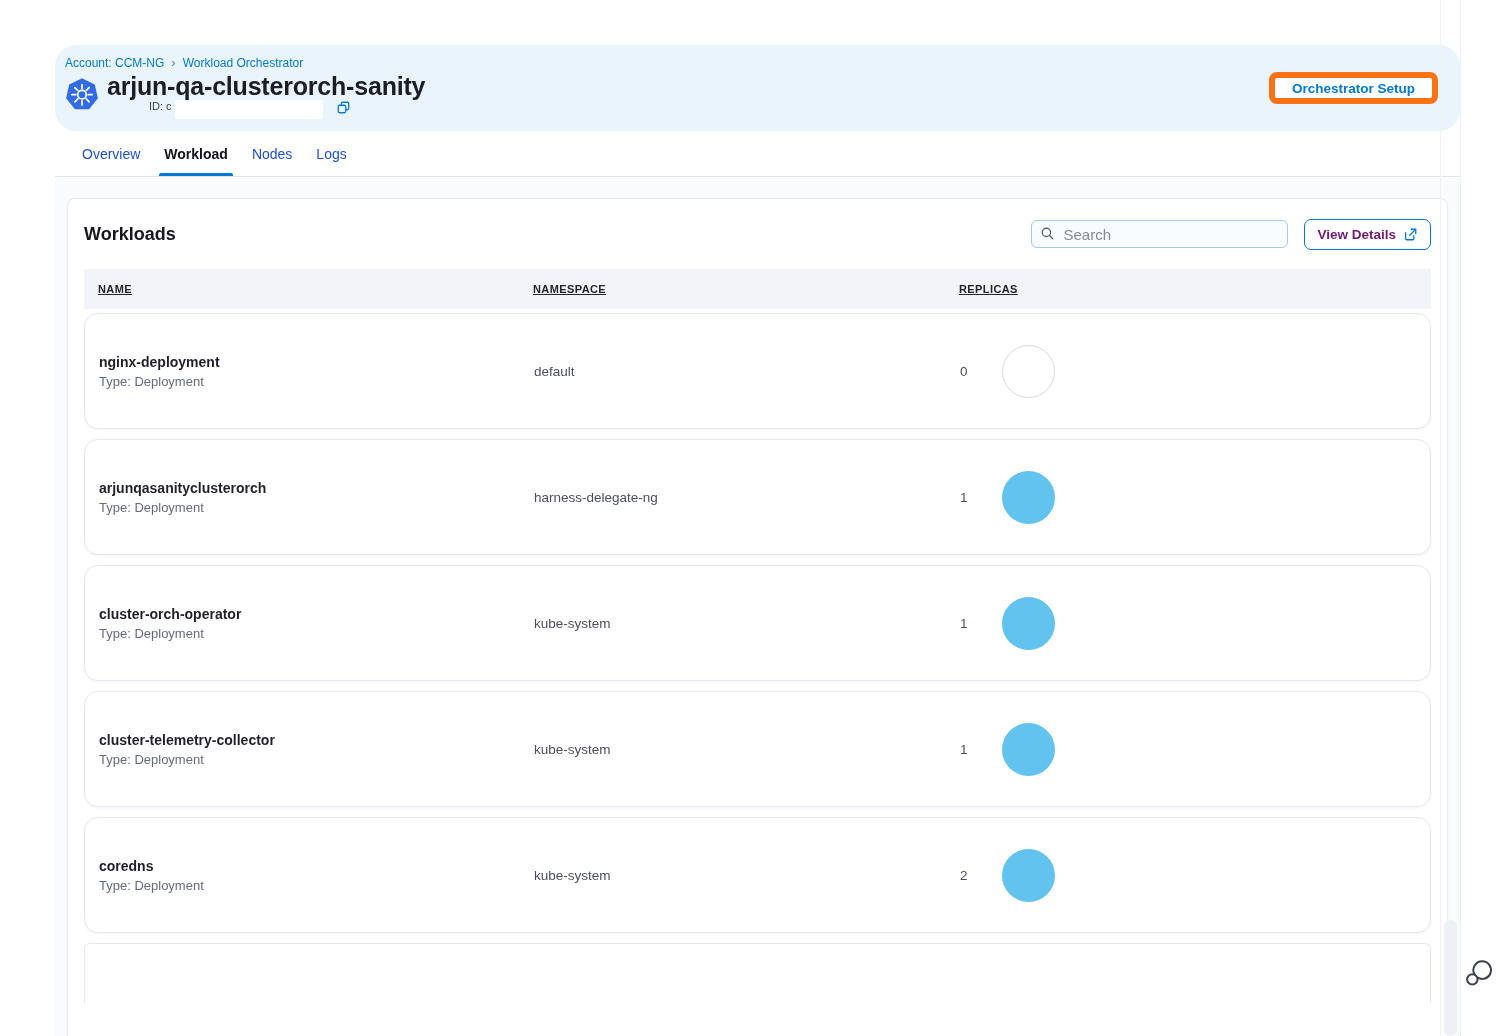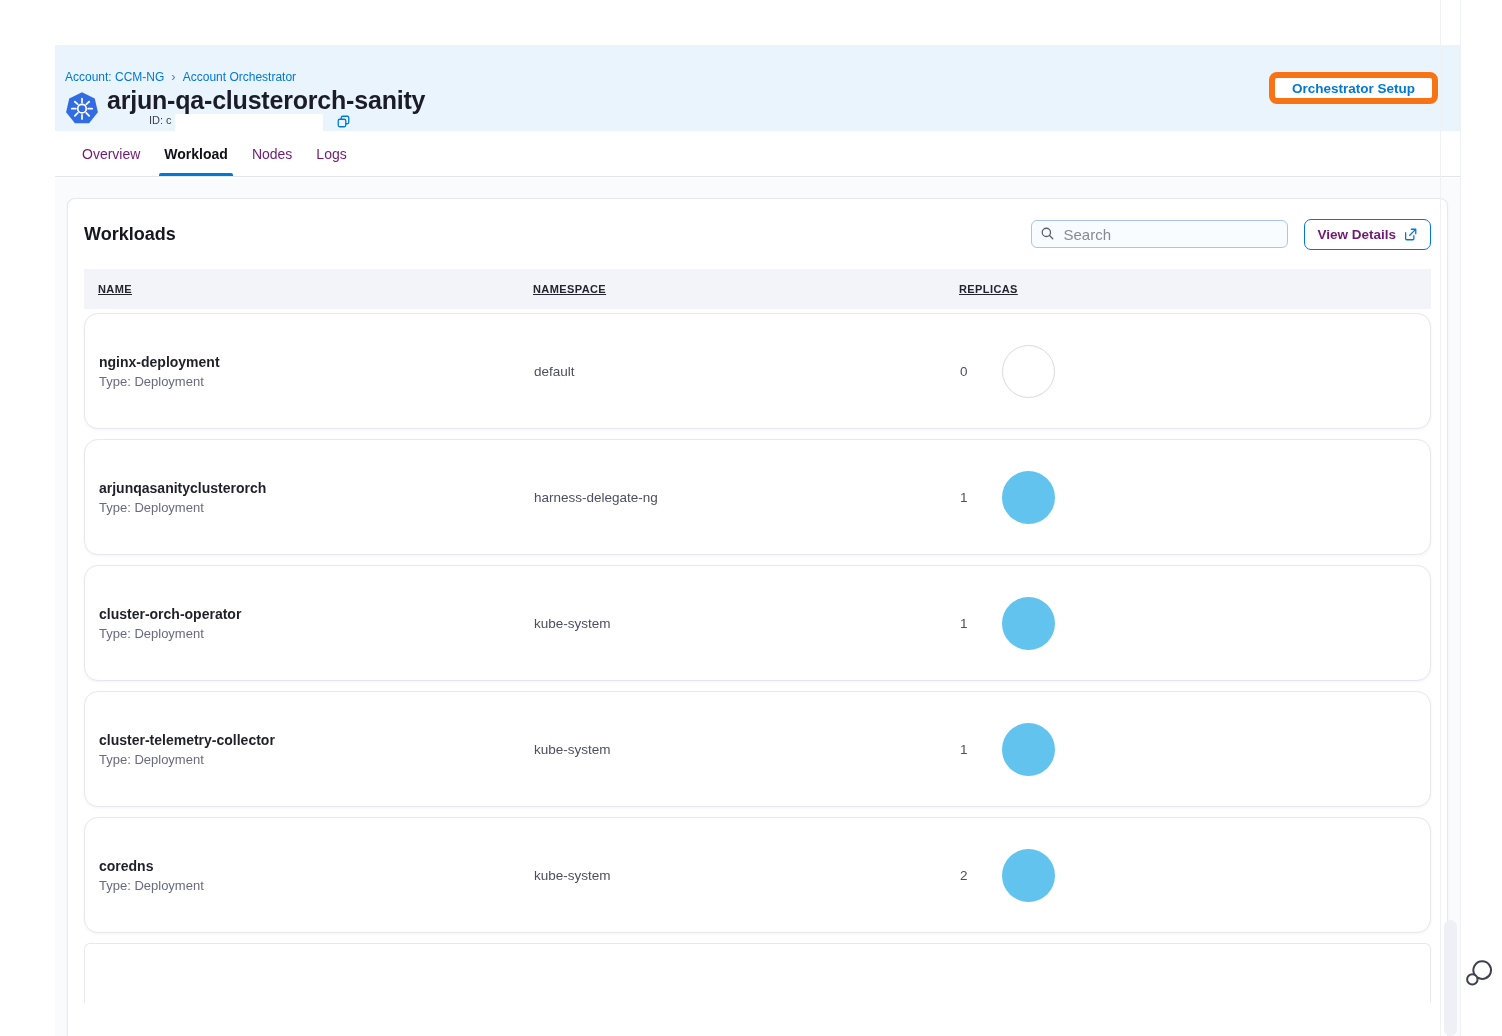--- a/index.html
+++ b/index.html
@@ -1,39 +1,39 @@
 <!DOCTYPE html>
 <html><head>
 <meta charset="utf-8">
 <style>
   * { margin:0; padding:0; box-sizing:border-box; }
   html,body { width:1502px; height:1036px; background:#ffffff; overflow:hidden;
     font-family:"Liberation Sans", sans-serif; }
   .app { position:absolute; left:55px; top:0; width:1405px; height:1036px; }
 
   
-  .topband { position:relative; margin-top:45px; height:86px; background:#e9f4fd; padding:25px 0 0 10px; }
+  .topband { position:relative; margin-top:45px; height:86px; background:#e9f4fd; padding:11px 0 0 10px;border-radius:21px; }
   .breadcrumb { display:flex; align-items:center; gap:7px; font-size:12px; color:#0278d5; }
   .crumb { cursor:pointer; }
   .crumb-sep { color:#4f7fae; font-size:13px; line-height:12px; }
   .title-row { display:flex; align-items:flex-start; margin-top:5px; }
   .k8s-icon { width:34px; height:34px; margin-top:2px; flex:0 0 auto; }
   .title-block { margin-left:8px; }
   .page-title { font-size:25px; font-weight:bold; color:#1b1c28; letter-spacing:-0.2px; line-height:23px; }
   .id-line { display:flex; align-items:flex-start; margin-top:2px; font-size:11px; color:#3c3e4a; gap:3px;margin-left:42px; }
   .id-redact { width:148px; height:19px; background:#ffffff; border-radius:2px; }
   .copy-icon { width:15px; height:15px; margin-left:10px; cursor:pointer; }
   .setup-btn { position:absolute; right:22px; top:27px; height:32px; padding:0 17px;
     background:#ffffff; border:6px solid #f97316; border-radius:8px; color:#0278d5;
     font-size:13.5px; font-weight:bold; font-family:inherit; cursor:pointer; }
 
   
   .tabsbar { height:46px; background:#ffffff; border-bottom:1px solid #e2e4ec;
     display:flex; align-items:flex-end; gap:24px; padding-left:27px; }
-  .tab { position:relative; padding-bottom:14px; font-size:14px; color:#701a75; cursor:pointer; }
+  .tab { position:relative; padding-bottom:14px; font-size:14px; color:#1d4ed8; cursor:pointer; }
   .tab.active { font-weight:bold; color:#0f1018; }
   .tab.active::after { content:""; position:absolute; left:-5px; right:-5px; bottom:0;
     height:3px; background:#0278d5; border-radius:2px 2px 0 0; }
 
   
   .content { position:absolute; top:178px; left:0; right:0; bottom:0;
     background:#fafbfd; padding:20px 12px 17px 12px; overflow:hidden; }
   .card { background:#ffffff; border:1px solid #e8e9f0; border-bottom:none;
     border-radius:8px 8px 0 0; height:900px; padding:0 16px;
     box-shadow:0 1px 3px rgba(40,41,61,0.04); }
@@ -76,21 +76,21 @@
 </style>
 </head>
 <body>
 
 <div class="app">
 
   <div class="topband">
     <div class="breadcrumb">
       <span class="crumb">Account: CCM-NG</span>
       <span class="crumb-sep">›</span>
-      <span class="crumb">Account Orchestrator</span>
+      <span class="crumb">Workload Orchestrator</span>
     </div>
     <div class="title-row">
       <svg class="k8s-icon" viewBox="0 0 100 100">
         <polygon points="50,4 87.5,22 96.8,62.5 70.8,95 29.2,95 3.2,62.5 12.5,22" fill="#326ce5"></polygon>
         <g stroke="#ffffff" stroke-width="5" fill="none" stroke-linecap="round">
           <circle cx="50" cy="52" r="12.5"></circle>
           <line x1="50" y1="22" x2="50" y2="34"></line>
           <line x1="50" y1="70" x2="50" y2="82"></line>
           <line x1="20" y1="52" x2="32" y2="52"></line>
           <line x1="68" y1="52" x2="80" y2="52"></line>

